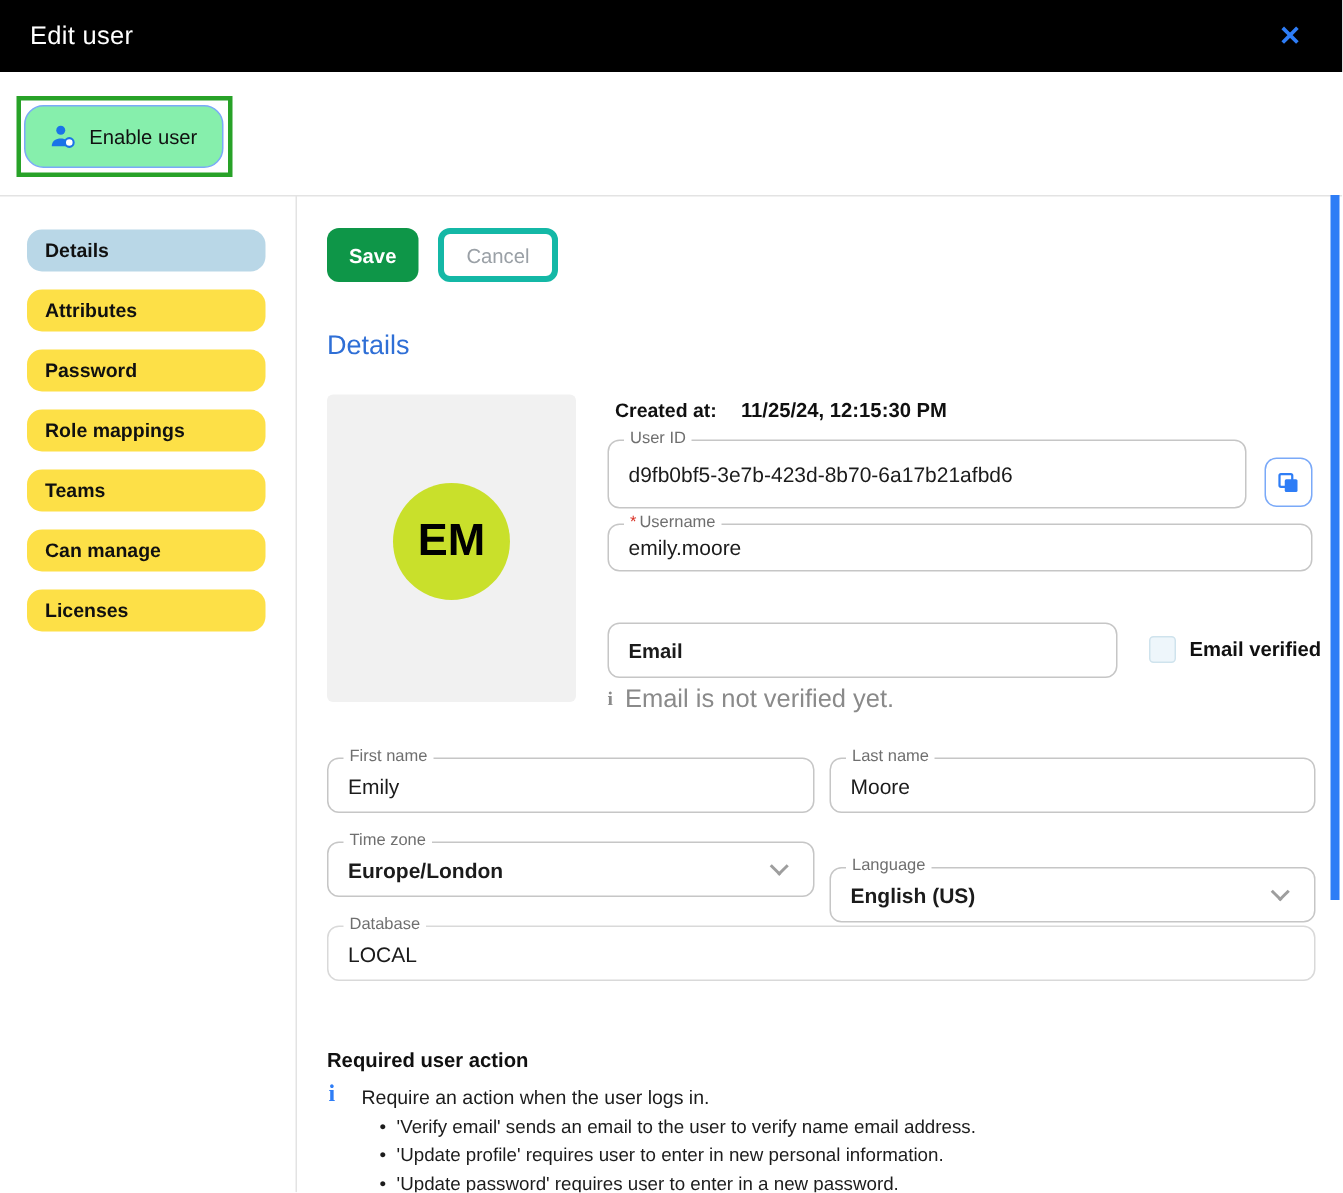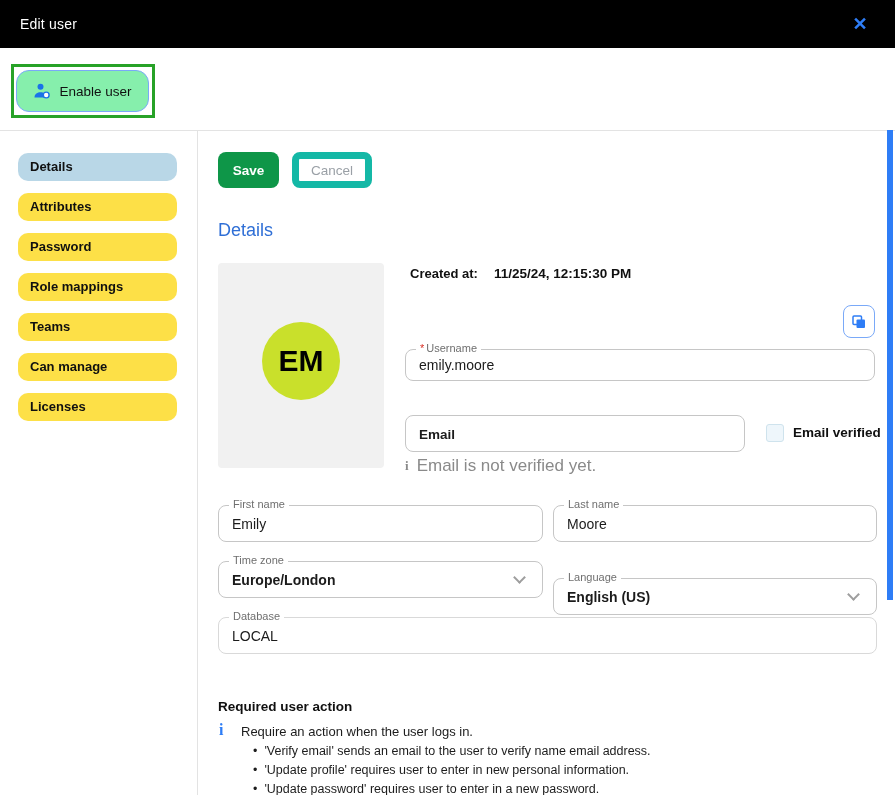--- a/index.html
+++ b/index.html
@@ -2,39 +2,39 @@
 <html><head>
 <meta charset="utf-8">
 <style>
   * { margin:0; padding:0; box-sizing:border-box; }
   html,body { background:#fff; }
   body { font-family:"Liberation Sans", sans-serif; }
   .page { position:relative; width:895px; height:795px; background:#fff; overflow:hidden; }
 
   
   .hdr { position:absolute; left:0; top:0; width:895px; height:48px; background:#000; }
-  .hdr-title { position:absolute; left:20px; top:0; line-height:48px; color:#fff; font-size:14px; font-weight:400; letter-spacing:.2px; }
+  .hdr-title { position:absolute; left:20px; top:0; line-height:48px; color:#fff; font-size:17px; font-weight:400; letter-spacing:.2px; }
   .close-btn { position:absolute; right:22px; top:11px; width:26px; height:26px; background:none; border:none; color:#2e7df6; font-size:18px; font-weight:700; cursor:pointer; line-height:26px; text-align:center; }
 
   
   .annot { position:absolute; left:11px; top:64px; width:144px; height:54px; border:3px solid #28a228; }
   .enable-btn { position:absolute; left:16px; top:70px; width:133px; height:42px; background:#86efac; border:1px solid #7aa9f8; border-radius:13px; display:flex; align-items:center; justify-content:center; gap:8px; cursor:pointer; font-family:inherit; }
   .enable-btn span.txt { font-size:13.5px; font-weight:500; color:#111; }
 
   
   .hline { position:absolute; left:0; top:130px; width:895px; height:1px; background:#e3e3e3; }
   .vline { position:absolute; left:197px; top:130px; width:1px; height:665px; background:#e3e3e3; }
 
   
   .nav-item { position:absolute; left:18px; width:159px; height:28px; border-radius:10px; background:#fde047; font-size:13px; font-weight:700; color:#101010; line-height:28px; padding-left:12px; cursor:pointer; }
   .nav-item.active { background:#b9d7e7; }
 
   
   .save-btn { position:absolute; left:218px; top:152px; width:61px; height:36px; background:#0e9648; border:none; border-radius:8px; color:#fff; font-size:13.5px; font-weight:700; cursor:pointer; font-family:inherit; }
-  .cancel-btn { position:absolute; left:292px; top:152px; width:80px; height:36px; background:#fff; border:7px solid #14b8a6; border-radius:8px; color:#9aa0a6; font-size:13.5px; font-weight:500; cursor:pointer; font-family:inherit; }
+  .cancel-btn { position:absolute; left:292px; top:152px; width:80px; height:36px; background:#fff; border:4px solid #14b8a6; border-radius:8px; color:#9aa0a6; font-size:13.5px; font-weight:500; cursor:pointer; font-family:inherit; }
 
   .section-heading { position:absolute; left:218px; top:220px; color:#2f6fd6; font-size:18px; font-weight:500; }
 
   
   .avatar-box { position:absolute; left:218px; top:263px; width:166px; height:205px; background:#f1f1f1; border-radius:4px; }
   .avatar-circle { position:absolute; left:44px; top:59px; width:78px; height:78px; border-radius:50%; background:#c9e02b; display:flex; align-items:center; justify-content:center; font-size:30px; font-weight:700; color:#000; }
 
   .created-row { position:absolute; left:410px; top:266px; font-size:13px; color:#101010; }
   .created-row .lab { font-weight:700; margin-right:16px; }
   .created-row .val { font-weight:700; font-size:13.5px; }
@@ -103,20 +103,24 @@
   <div class="section-heading">Details</div>
 
   <div class="avatar-box">
     <div class="avatar-circle">EM</div>
   </div>
 
   <div class="created-row">
     <span class="lab">Created at:</span><span class="val">11/25/24, 12:15:30 PM</span>
   </div>
 
+  <div class="fld" style="left:405px; top:293px; width:426px; height:46px;">
+    <span class="lbl">User ID</span>
+    <span class="val">d9fb0bf5-3e7b-423d-8b70-6a17b21afbd6</span>
+  </div>
   <button class="copy-btn">
     <svg width="16" height="16" viewBox="0 0 16 16">
       <rect x="2" y="2" width="8.5" height="8.5" rx="1" fill="none" stroke="#2e7df6" stroke-width="1.5"></rect>
       <rect x="5.5" y="5.5" width="8.5" height="8.5" rx="1" fill="#2e7df6"></rect>
     </svg>
   </button>
 
   <div class="fld" style="left:405px; top:349px; width:470px; height:32px;">
     <span class="lbl"><span class="req">*</span><span>Username</span></span>
     <span class="val">emily.moore</span>

